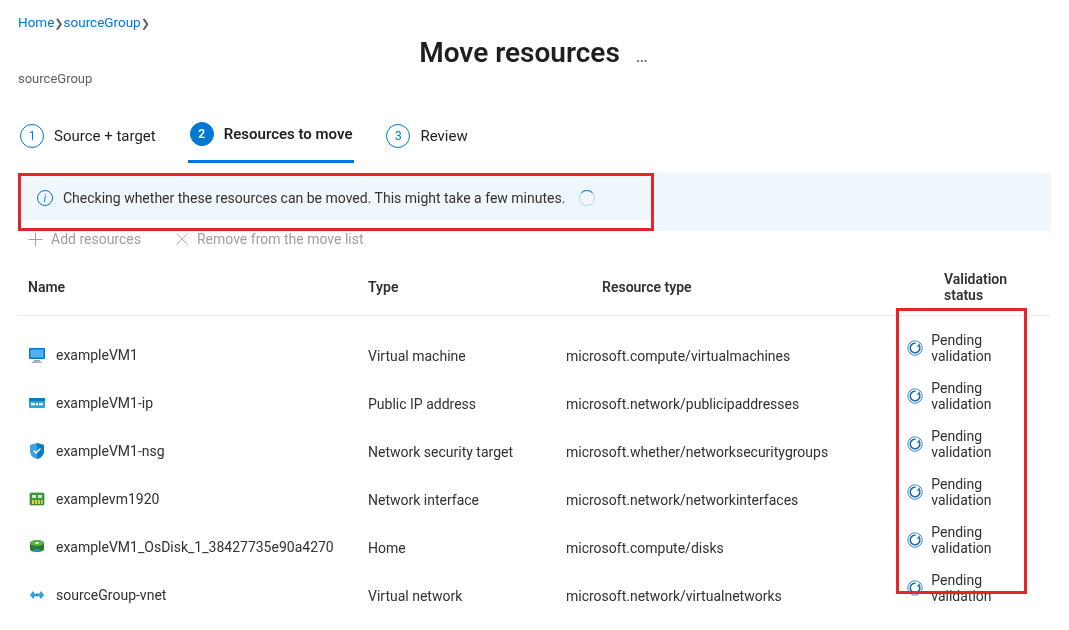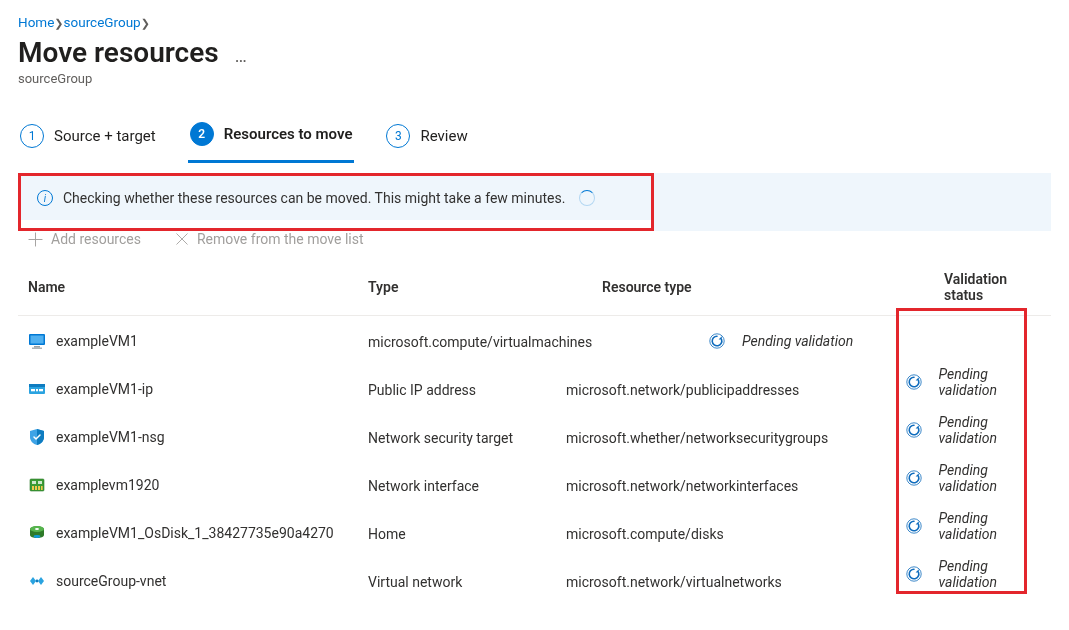--- a/index.html
+++ b/index.html
@@ -27,20 +27,21 @@
     cursor: pointer;
   }
   .breadcrumb .chev { color: #605e5c; font-size: 11px; }
 
   
   .title-row {
     display: flex;
     align-items: center;
     gap: 16px;
     margin-top: 6px;
+    justify-content: center;
   }
   .title {
     font-size: 28px;
     font-weight: 600;
     color: #201f1e;
   }
   .title-ellipsis {
     color: #605e5c;
     font-size: 18px;
     letter-spacing: 2px;
@@ -182,22 +183,21 @@
     white-space: nowrap;
     overflow: hidden;
   }
   .col-name-cell .nm { overflow: hidden; text-overflow: ellipsis; }
   .col-type-cell { flex: 0 0 198px; }
   .col-rtype-cell { flex: 0 0 340px; white-space: nowrap; overflow: hidden; text-overflow: ellipsis; }
   .col-valid-cell {
     flex: 1;
     display: flex;
     align-items: center;
-    gap: 16px;
-    font-style: italic;
+    gap: 8px;
   }
 
   
   .valid-outline {
     position: absolute;
     border: 3px solid #e3262c;
     pointer-events: none;
   }
 
   .res-icon { width:18px; height:18px; flex-shrink:0; display:flex; align-items:center; justify-content:center; }
@@ -286,20 +286,21 @@
               <span class="res-icon">
                 <svg viewBox="0 0 18 18">
                   <rect x="1" y="2" width="16" height="11" rx="1" fill="#0078d4"></rect>
                   <rect x="2.5" y="3.5" width="13" height="8" fill="#50b0f0"></rect>
                   <rect x="6" y="14" width="6" height="1.6" fill="#9aa1a6"></rect>
                   <rect x="4" y="15.6" width="10" height="1.2" fill="#9aa1a6"></rect>
                 </svg>
               </span>
               <span class="nm">exampleVM1</span>
             </div>
+            <div class="col-type-cell">Virtual machine</div>
             <div class="col-rtype-cell">microsoft.compute/virtualmachines</div>
             <div class="col-valid-cell">
               <span class="status-refresh">
                 <svg viewBox="0 0 20 20">
                   <circle cx="10" cy="10" r="9" fill="#ffffff" stroke="#0f6cbd" stroke-width="1"></circle>
                   <path d="M10 4a6 6 0 1 0 5.7 4.1" fill="none" stroke="#0f6cbd" stroke-width="2" stroke-linecap="round"></path>
                   <path d="M16 4.2v4h-4z" fill="#0f6cbd"></path>
                 </svg>
               </span>
               <span>Pending validation</span>

